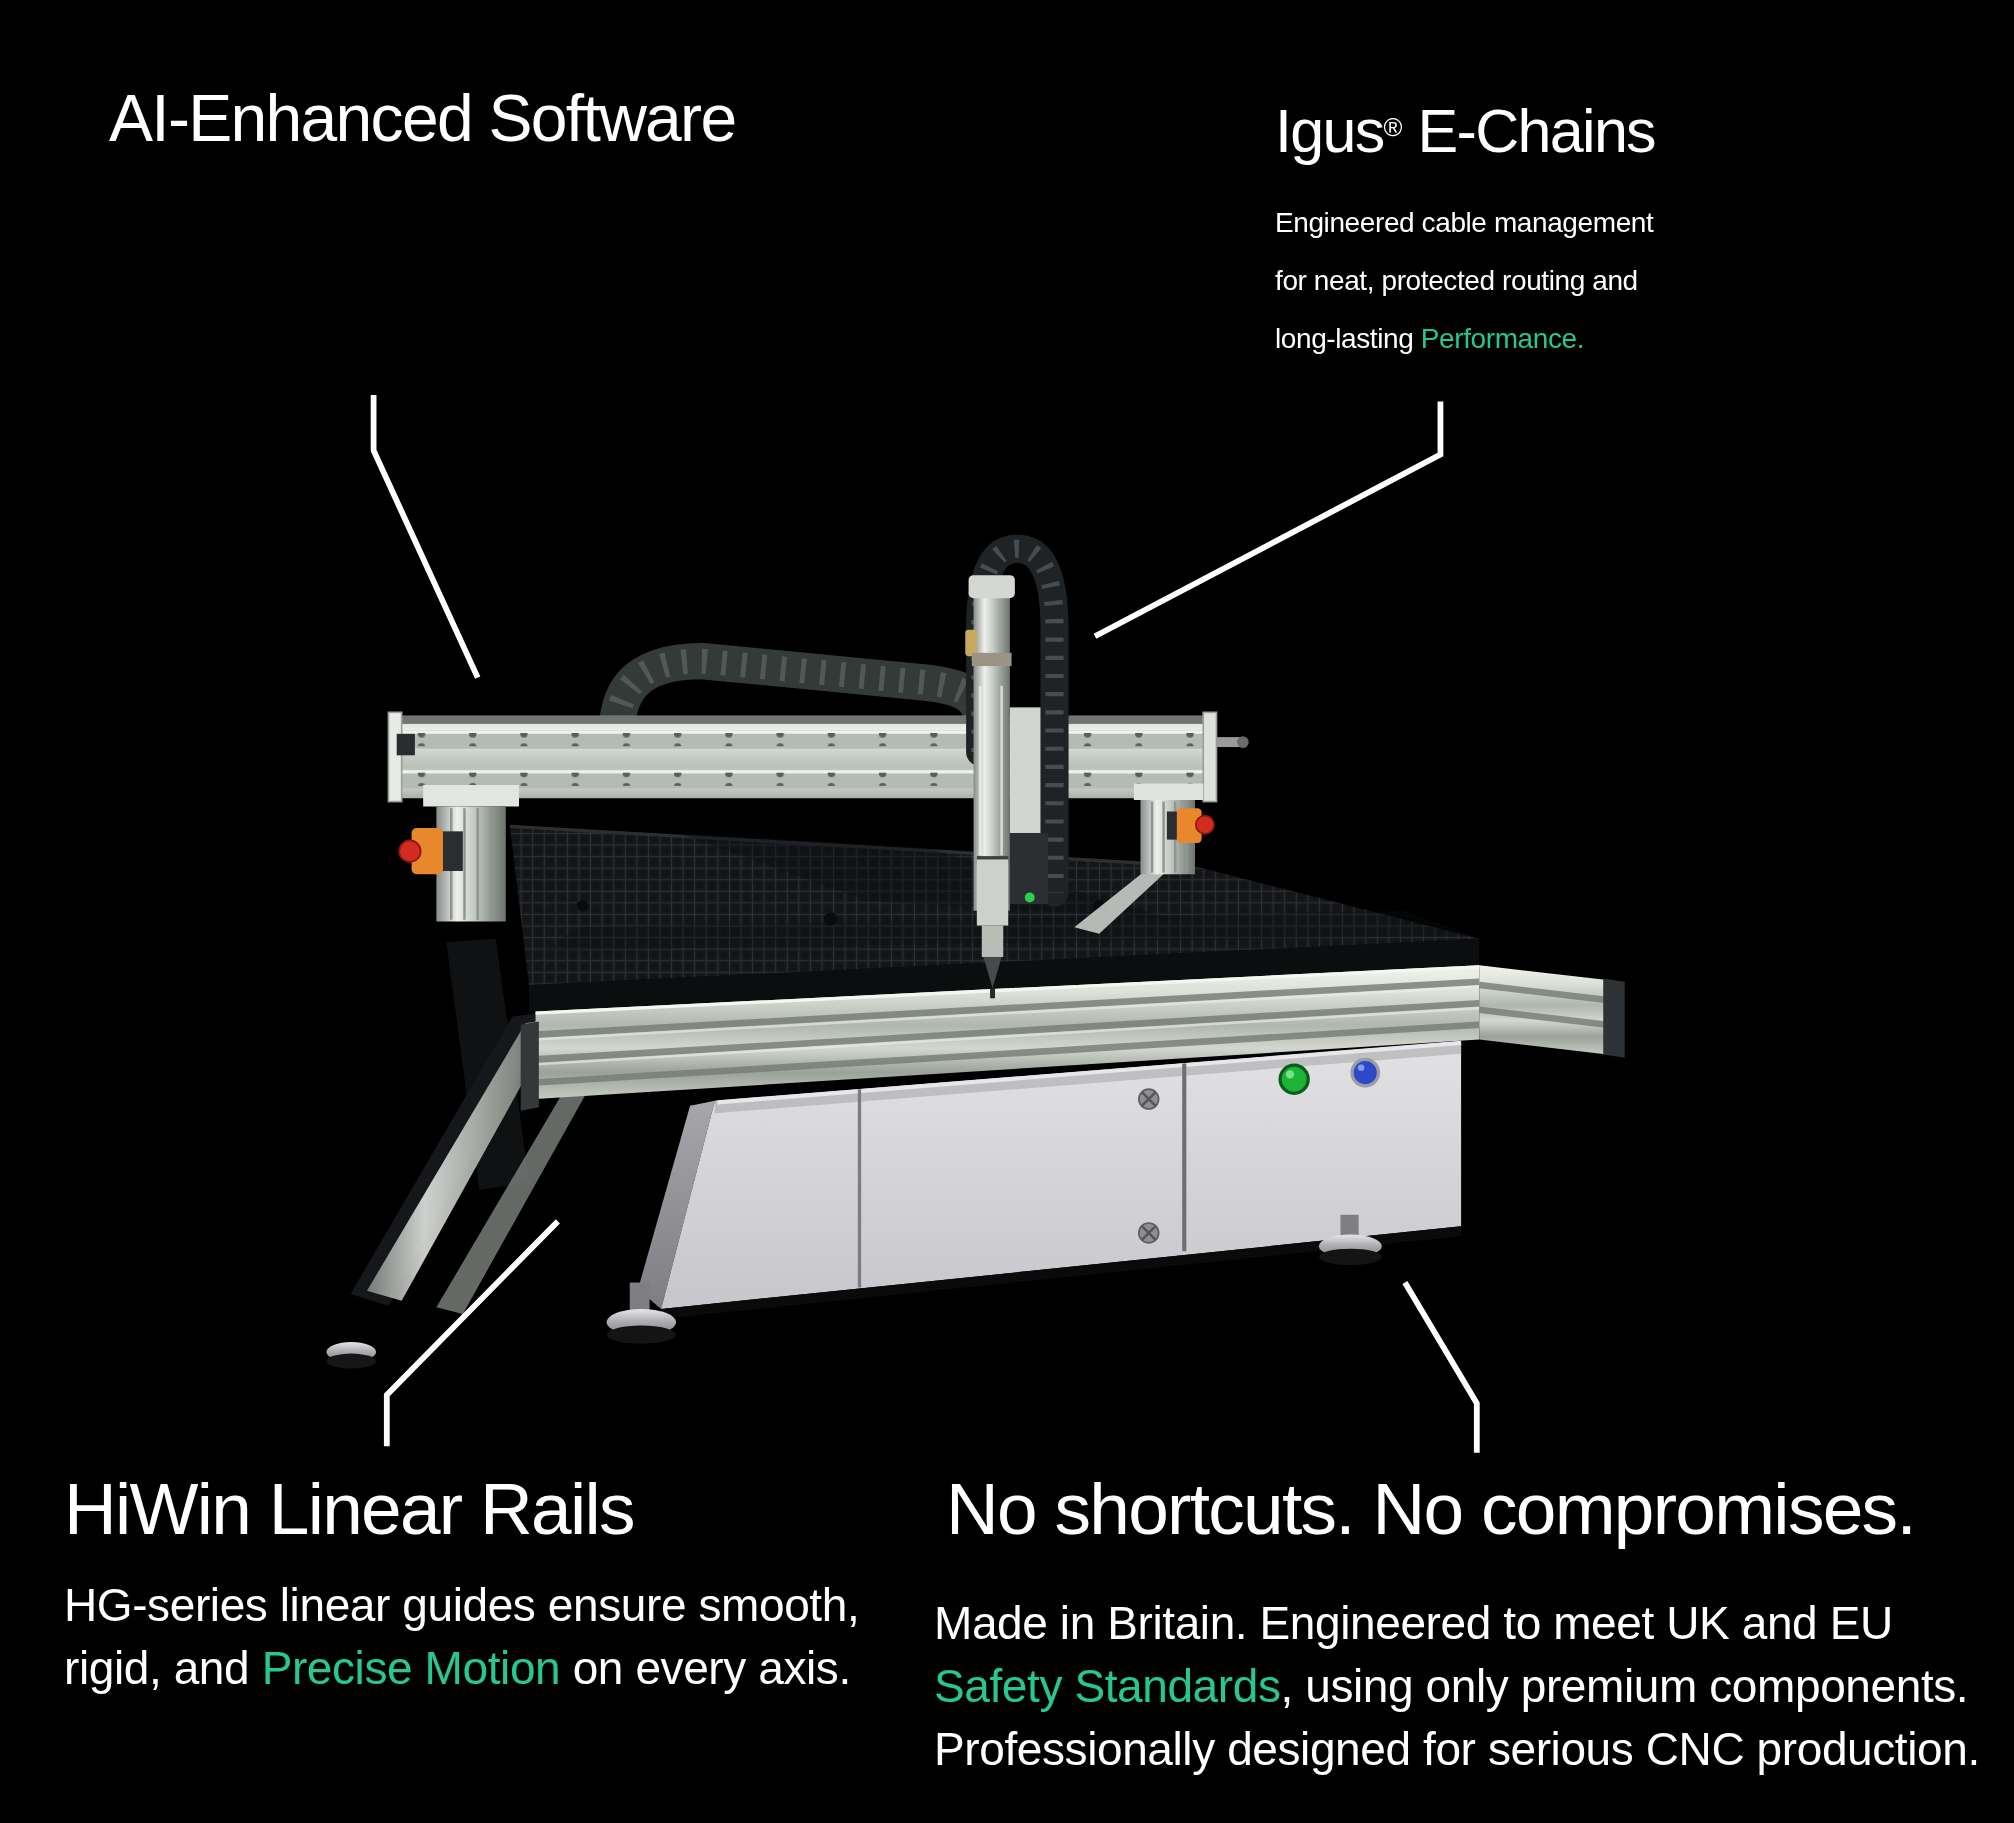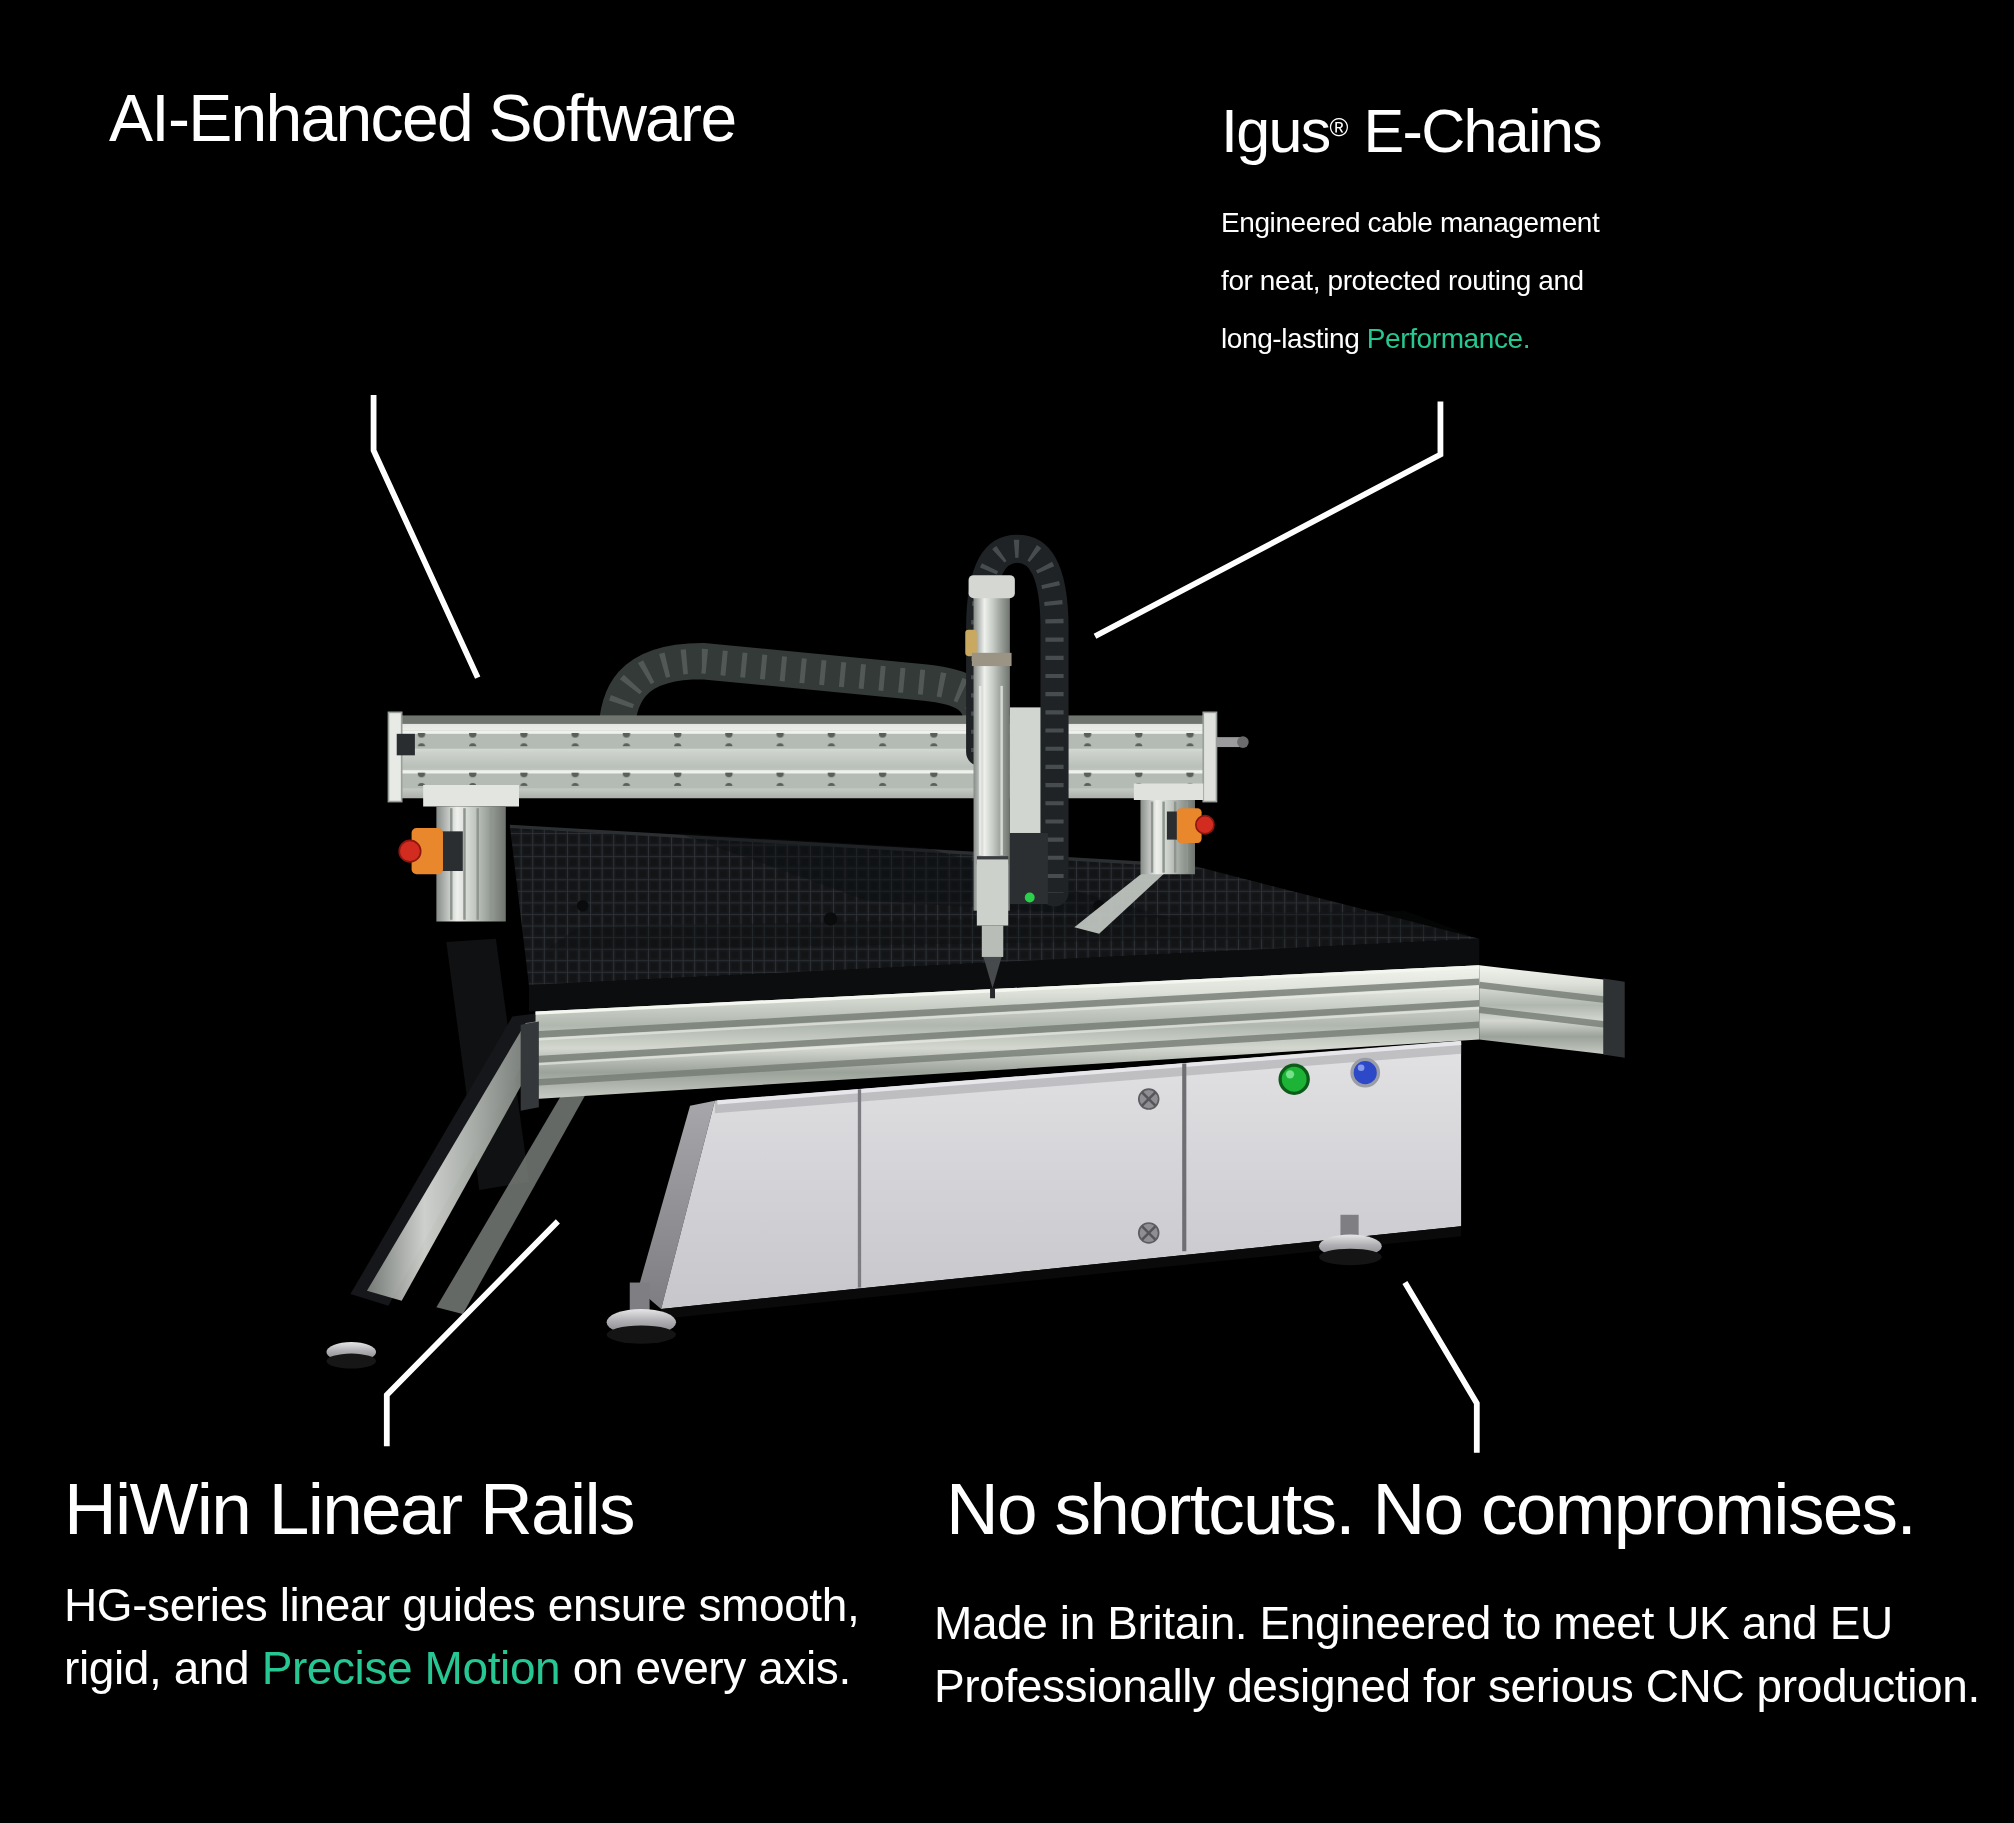--- a/index.html
+++ b/index.html
@@ -11,21 +11,21 @@
   .stage{position:relative;width:2014px;height:1823px;background:var(--background);
          font-family:"Liberation Sans","DejaVu Sans",sans-serif;color:var(--text);overflow:hidden;}
   .scene{position:absolute;left:0;top:0;width:2014px;height:1823px;display:block;}
   .callout{position:absolute;}
   .callout h2{margin:0;font-weight:400;letter-spacing:-1.7px;line-height:1.05;color:var(--text);}
   .callout .body{margin:0;letter-spacing:-0.4px;color:var(--text);}
   .g{color:var(--accent);}
   .tl{left:109px;top:84px;}
   .tl h2{font-size:66px;}
   .tl .body{margin-top:30px;font-size:43px;line-height:60px;}
-  .tr{left:1221px;top:99px;}
+  .tr{left:1275px;top:99px;}
   .tr h2{font-size:61px;}
   .tr .body{margin-top:31px;font-size:28px;line-height:58px;}
   .bl{left:64px;top:1471px;}
   .bl h2{font-size:73px;}
   .bl .body{margin-top:26.5px;font-size:46px;line-height:63px;}
   .br{left:934px;top:1471px;}
   .br h2{font-size:73px;margin-left:12px;}
   .br .body{margin-top:44px;font-size:46px;line-height:63px;}
   .reg{font-size:0.42em;vertical-align:0.62em;letter-spacing:0;}
   .callout-line{stroke:var(--callout);stroke-width:7;fill:none;}
@@ -273,18 +273,19 @@
     <div class="body">
       <div><span>HG-series linear guides ensure smooth,</span></div>
       <div><span>rigid, and </span><span class="g">Precise Motion</span><span> on every axis.</span></div>
     </div>
   </section>
 
   <section class="callout br">
     <h2>No shortcuts. No compromises.</h2>
     <div class="body">
       <div><span>Made in Britain. Engineered to meet UK and EU</span></div>
+      <div><span class="g">Safety Standards</span><span>, using only premium components.</span></div>
       <div><span>Professionally designed for serious CNC production.</span></div>
     </div>
   </section>
 
 </div>
 
 
 </body></html>

